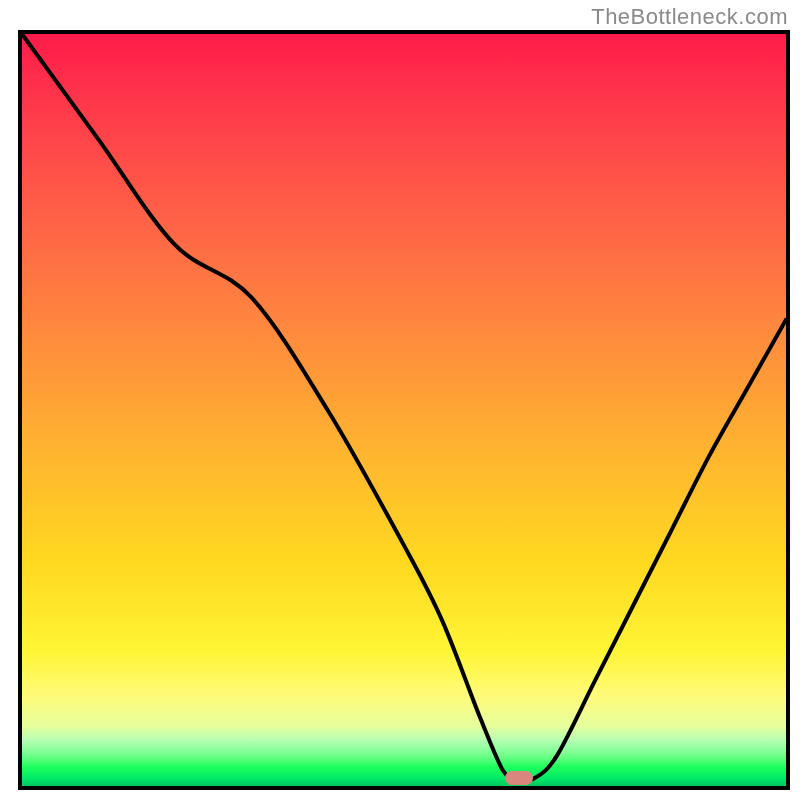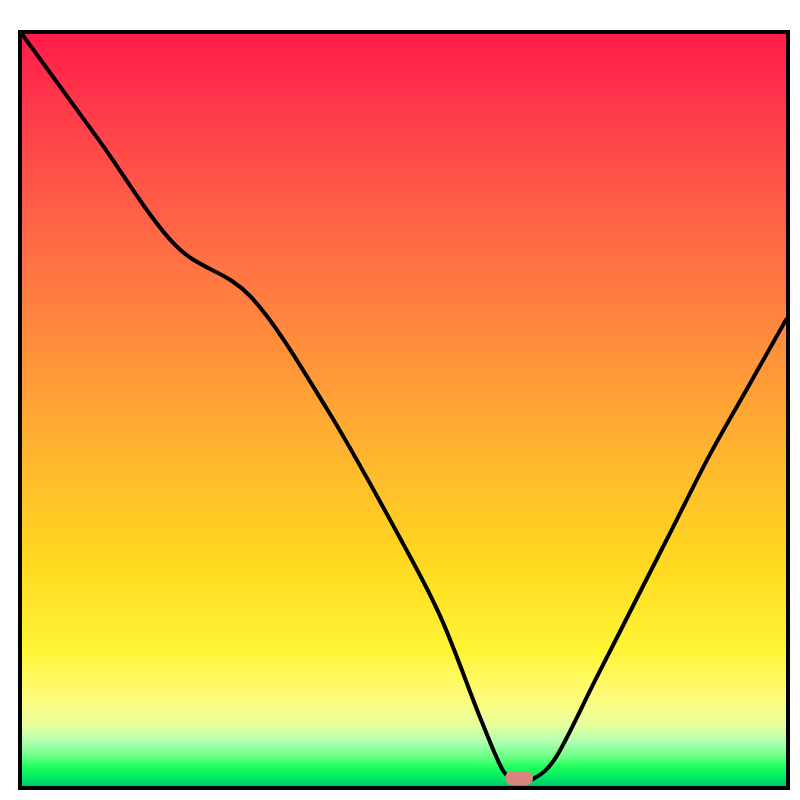--- a/index.html
+++ b/index.html
@@ -66,20 +66,21 @@
   svg.curve {
     position: absolute;
     left: 0; top: 0; width: 100%; height: 100%;
     z-index: 2;
   }
 </style>
 </head>
 <body>
 <div class="wrap">
 
+  <div class="watermark">TheBottleneck.com</div>
 
   <div class="plot">
     <div class="gradient"></div>
 
     <svg class="curve" viewBox="0 0 764 752" preserveAspectRatio="none">
       <path id="curve-path" fill="none" stroke="#000" stroke-width="4" stroke-linecap="round" stroke-linejoin="round" d="M 0.0 0.0 C 12.7 17.5, 50.9 70.2, 76.4 105.3 C 101.9 140.4, 127.3 184.2, 152.8 210.6 C 178.3 236.9, 203.7 235.6, 229.2 263.2 C 254.7 290.8, 280.1 334.6, 305.6 376.0 C 331.1 417.4, 362.9 476.3, 382.0 511.4 C 401.1 546.5, 407.5 557.7, 420.2 586.6 C 432.9 615.4, 448.2 659.3, 458.4 684.3 C 468.6 709.4, 475.0 726.9, 481.3 737.0 C 487.7 747.0, 491.5 743.2, 496.6 744.5 C 501.7 745.7, 505.5 748.2, 511.9 744.5 C 518.2 740.7, 524.6 738.2, 534.8 721.9 C 545.0 705.6, 560.3 671.8, 573.0 646.7 C 585.7 621.7, 598.5 596.6, 611.2 571.5 C 623.9 546.5, 636.7 521.4, 649.4 496.3 C 662.1 471.3, 674.9 444.9, 687.6 421.1 C 700.3 397.3, 713.1 376.0, 725.8 353.4 C 738.5 330.9, 757.6 297.0, 764.0 285.8"></path>
     </svg>
 
     <div class="marker" id="marker" style="width: 28px; height: 14px; left: 482.6px; top: 737.48px; background: rgb(217, 135, 126);"></div>
   </div>

